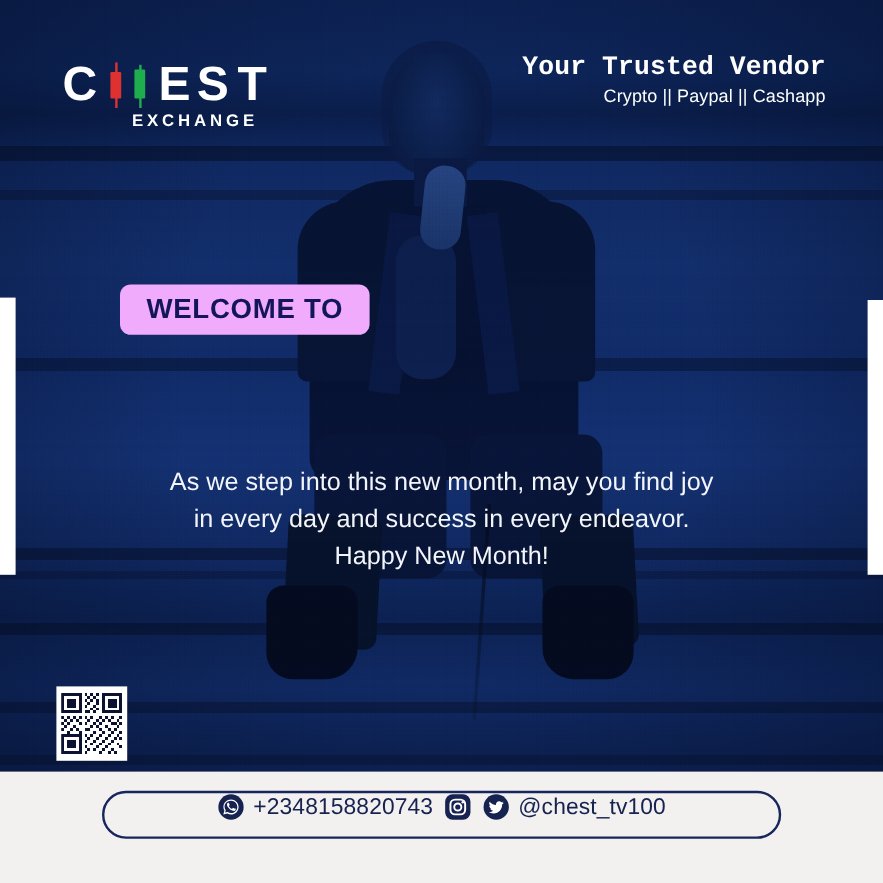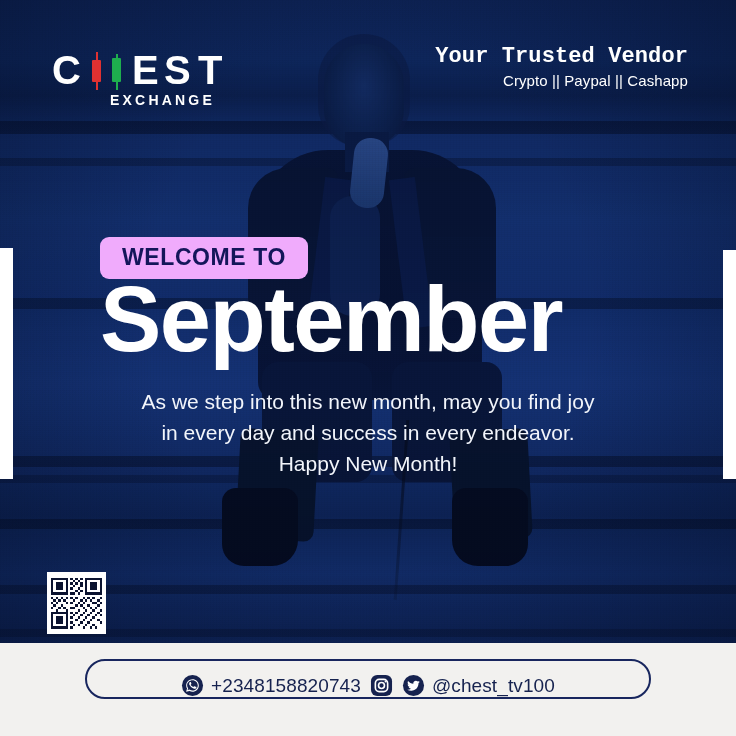--- a/index.html
+++ b/index.html
@@ -108,21 +108,21 @@
   .qr{position:absolute;left:47px;top:572px;width:59px;height:62px;background:#fff;padding:4px;box-sizing:border-box;}
   .qr svg{display:block;}
 
   
   .trade{position:absolute;left:270px;top:595px;background:#fff;color:#14165a;
     font-size:15px;font-weight:400;letter-spacing:.2px;padding:7px 14px;}
 
   
   .footer{position:absolute;left:0;top:643px;width:736px;height:93px;background:#f2f1ef;}
   .footer-pill{position:absolute;left:85px;top:16px;width:566px;height:40px;box-sizing:border-box;
-     border:2px solid #18265e;border-radius:21px;display:flex;align-items:flex-end;
+     border:2px solid #18265e;border-radius:21px;display:flex;align-items:flex-start;
      justify-content:center;gap:9px;}
   .contact{display:flex;align-items:center;gap:7px;}
   .contact .lbl{color:#16224f;font-size:19px;font-weight:400;letter-spacing:.1px;white-space:nowrap;}
   .ico{width:23px;height:23px;flex:0 0 23px;}
 </style>
 </head>
 <body>
 
 <div class="poster">
 
@@ -175,21 +175,20 @@
     </div>
     <div class="logo-sub">EXCHANGE</div>
   </div>
 
   <div class="tagline">
     <div class="tag-main">Your Trusted Vendor</div>
     <div class="tag-sub">Crypto || Paypal || Cashapp</div>
   </div>
 
   <div class="welcome">WELCOME TO</div>
-  <div class="month">September</div>
   <div class="copy">As we step into  this new month, may you find joy in every day and success in every endeavor. Happy New Month!</div>
 
   <div class="qr">
     <svg width="51" height="54" viewBox="0 0 21 21" shape-rendering="crispEdges">
       <rect width="21" height="21" fill="#fff"></rect>
       <g fill="#0b1330">
         <path d="M0 0h7v7H0z"></path>
           <path d="M1 1h5v5H1z" fill="#fff"></path>
           <path d="M2 2h3v3H2z"></path>
         <path d="M14 0h7v7h-7z"></path>

